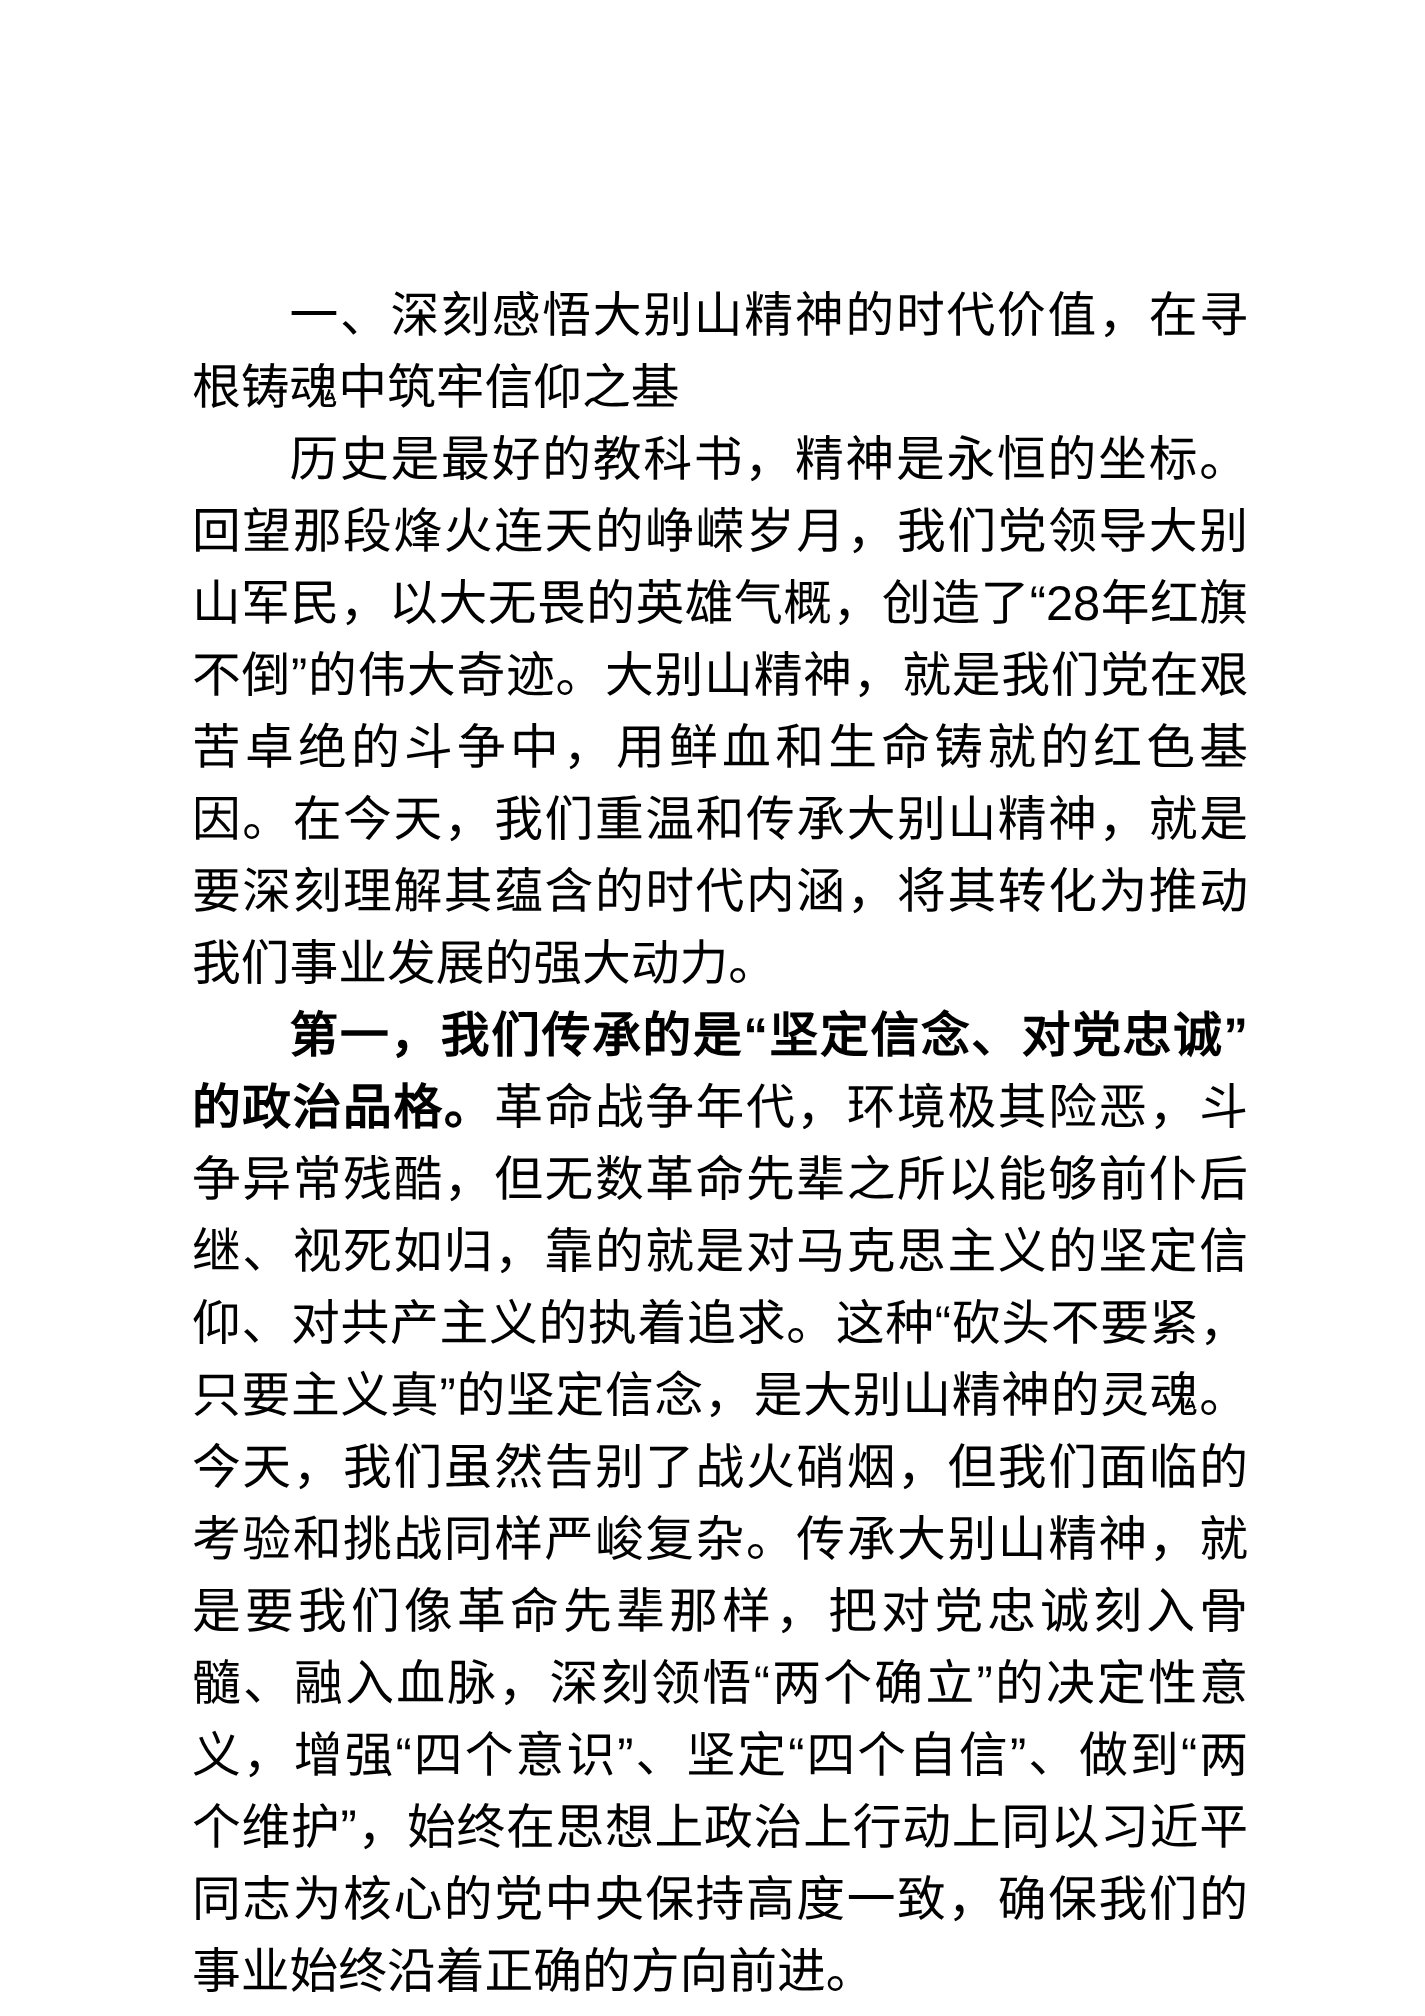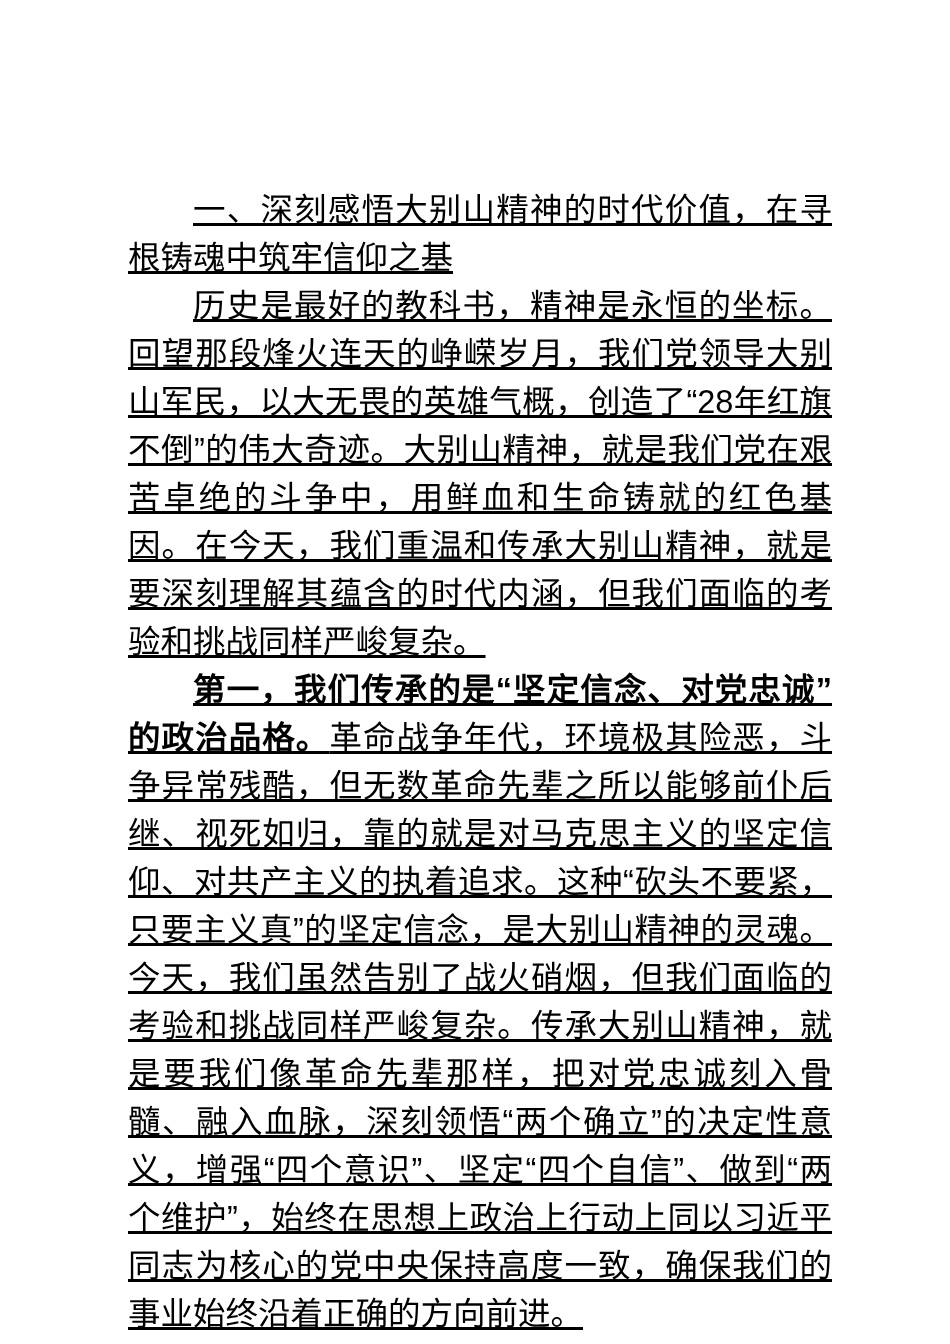--- a/index.html
+++ b/index.html
@@ -34,36 +34,35 @@
     color: #000000;
     text-align: justify;
     text-justify: inter-character;
     text-align-last: left;
     letter-spacing: 0;
     word-break: break-all;
     font-weight: normal;
   }
   .para.indent {
     text-indent: 65px;
-    text-decoration: underline;
   }
   .para b,
   .para .bold {
     font-weight: bold;
     margin-top: 12px;
   }
 </style>
 </head>
 <body>
 
 <div class="page">
 
   <div class="doc-body">
 
     <p class="para indent">一、深刻感悟大别山精神的时代价值，在寻根铸魂中筑牢信仰之基</p>
 
-    <p class="para indent">历史是最好的教科书，精神是永恒的坐标。回望那段烽火连天的峥嵘岁月，我们党领导大别山军民，以大无畏的英雄气概，创造了“28年红旗不倒”的伟大奇迹。大别山精神，就是我们党在艰苦卓绝的斗争中，用鲜血和生命铸就的红色基因。在今天，我们重温和传承大别山精神，就是要深刻理解其蕴含的时代内涵，但我们面临的考验和挑战同样严峻复杂。</p>
+    <p class="para indent">历史是最好的教科书，精神是永恒的坐标。回望那段烽火连天的峥嵘岁月，我们党领导大别山军民，以大无畏的英雄气概，创造了“28年红旗不倒”的伟大奇迹。大别山精神，就是我们党在艰苦卓绝的斗争中，用鲜血和生命铸就的红色基因。在今天，我们重温和传承大别山精神，就是要深刻理解其蕴含的时代内涵，将其转化为推动我们事业发展的强大动力。</p>
 
     <p class="para indent"><b class="bold">第一，我们传承的是“坚定信念、对党忠诚”的政治品格。</b><span>革命战争年代，环境极其险恶，斗争异常残酷，但无数革命先辈之所以能够前仆后继、视死如归，靠的就是对马克思主义的坚定信仰、对共产主义的执着追求。这种“砍头不要紧，只要主义真”的坚定信念，是大别山精神的灵魂。今天，我们虽然告别了战火硝烟，但我们面临的考验和挑战同样严峻复杂。传承大别山精神，就是要我们像革命先辈那样，把对党忠诚刻入骨髓、融入血脉，深刻领悟“两个确立”的决定性意义，增强“四个意识”、坚定“四个自信”、做到“两个维护”，始终在思想上政治上行动上同以习近平同志为核心的党中央保持高度一致，确保我们的事业始终沿着正确的方向前进。</span></p>
 
   </div>
 
 </div>
 
 </body></html>

